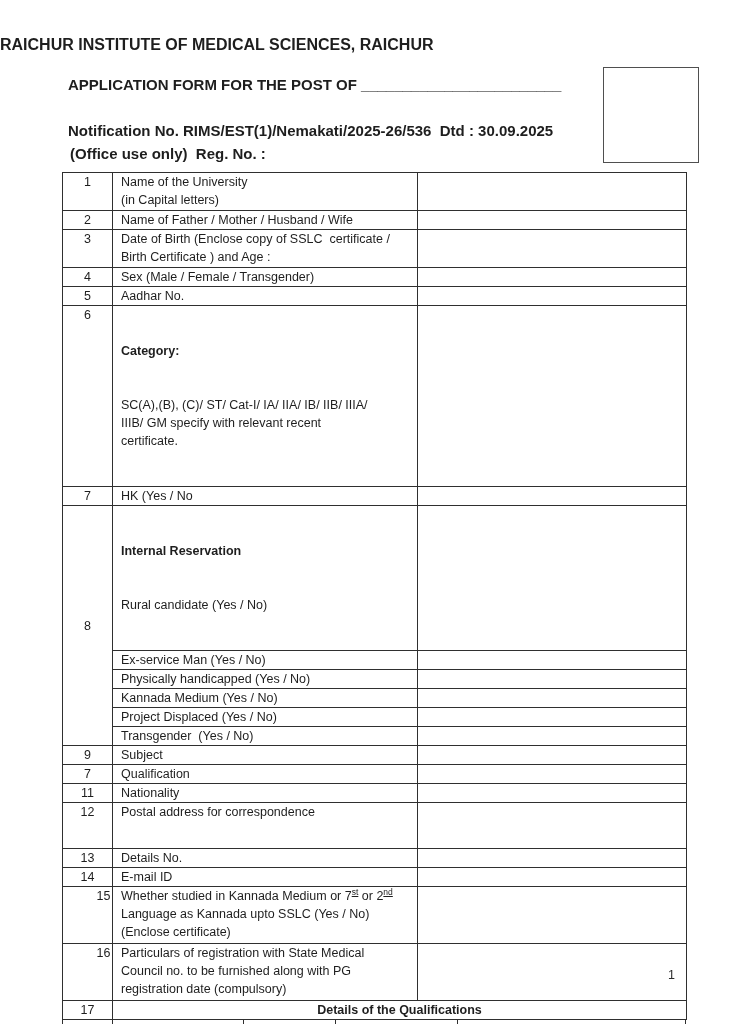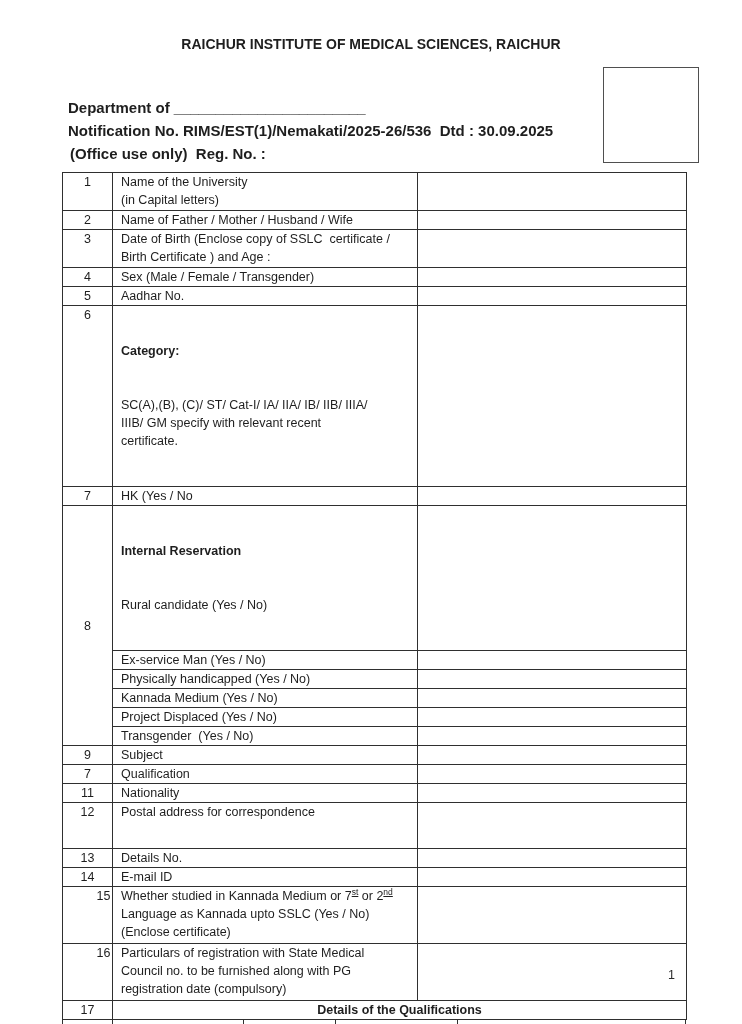--- a/index.html
+++ b/index.html
@@ -3,22 +3,22 @@
 <meta charset="utf-8">
 <style>
   html,body{margin:0;padding:0;}
   body{
     width:742px;height:1024px;background:#ffffff;position:relative;
     font-family:"Liberation Sans","DejaVu Sans",sans-serif;color:#1e1e1e;
     -webkit-font-smoothing:antialiased;
   }
   .page{position:absolute;inset:0;}
   .title{
-    position:absolute;top:36px;left:0;width:742px;text-align:center;
-    font-size:14px;font-weight:bold;white-space:pre;
+    position:absolute;top:36px;left:0;width:742px;text-align:left;
+    font-size:16px;font-weight:bold;white-space:pre;
   }
   .hline{
     position:absolute;left:68px;font-size:15px;font-weight:bold;white-space:pre-wrap;line-height:20px;
   }
   #post-line{top:75px;}
   #dept-line{top:98px;}
   #notif-line{top:121px;}
   #office-line{top:144px;left:70px;}
   .photo-box{position:absolute;left:603px;top:67px;width:94px;height:94px;border:1px solid #4f4f4f;background:#fff;}
   .tables{position:absolute;left:62px;top:172px;}
@@ -40,22 +40,22 @@
   .h56{height:56px;padding-left:32px;} .h75{height:75px;}
   .pageno{position:absolute;left:668px;top:968px;font-size:12.5px;color:#2b2b2b;}
 </style>
 </head>
 <body>
 
 <div class="page">
 
   <div class="title">RAICHUR INSTITUTE OF MEDICAL SCIENCES, RAICHUR</div>
 
-
-  <div class="hline" id="dept-line"><span>Department of </span><span>_______________________</span></div>
+  <div class="hline" id="post-line"><span>APPLICATION FORM FOR THE POST OF </span><span>________________________</span></div>
+
 
   <div class="hline" id="notif-line">Notification No. RIMS/EST(1)/Nemakati/2025-26/536  Dtd : 30.09.2025</div>
 
   <div class="hline" id="office-line">(Office use only)  Reg. No. :</div>
 
   <div class="photo-box"></div>
 
   <div class="tables">
 
     <table class="main">

